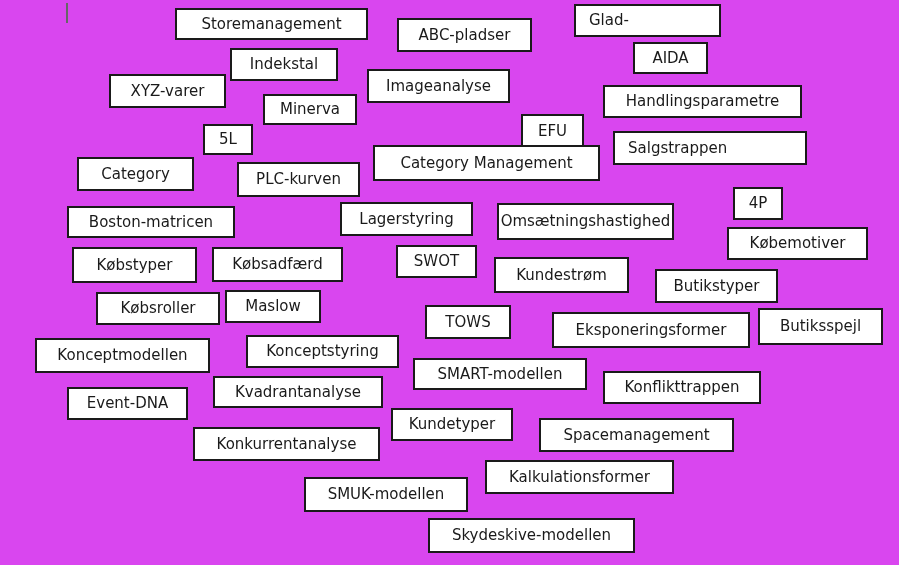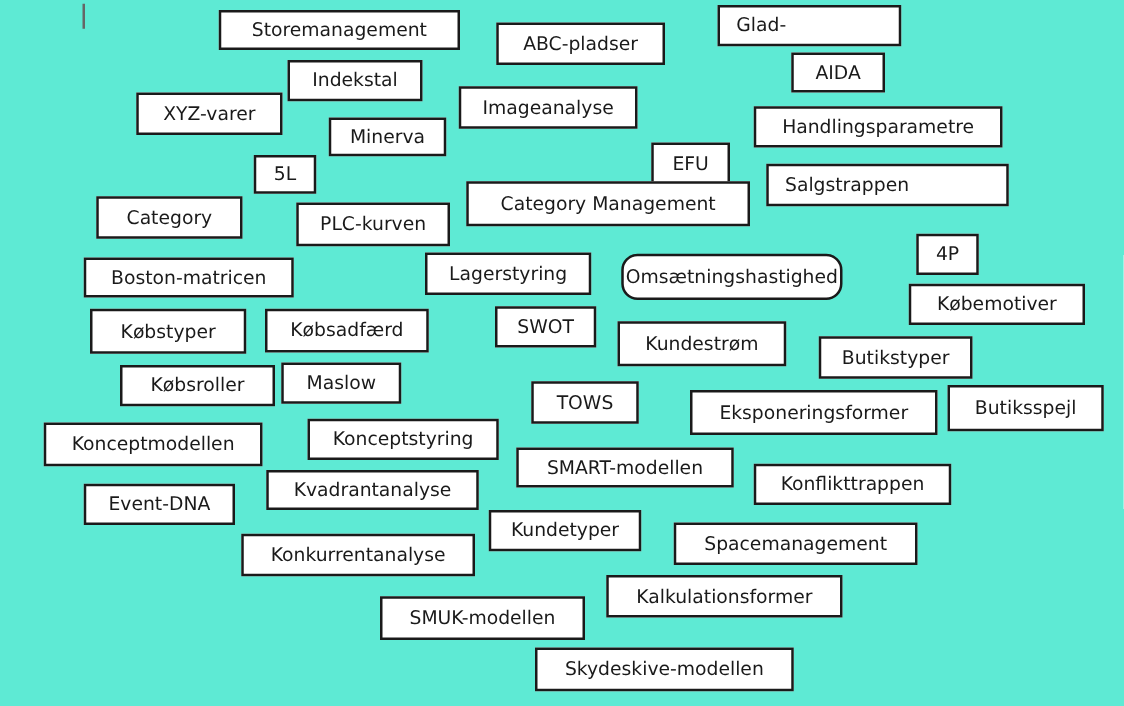--- a/index.html
+++ b/index.html
@@ -4,21 +4,21 @@
 <style>
   html, body {
     margin: 0;
     padding: 0;
     background: #ffffff;
   }
   .canvas {
     position: relative;
     width: 899px;
     height: 565px;
-    background: #5eead4;
+    background: #d946ef;
     overflow: hidden;
     font-family: "DejaVu Sans", "Liberation Sans", sans-serif;
   }
   .term-box {
     position: absolute;
     box-sizing: border-box;
     border: 2px solid #1a1a1a;
     background: #ffffff;
     color: #1a1a1a;
     font-size: 15px;
@@ -88,21 +88,21 @@
     </div>
     <div class="term-box" style="left: 237px; top: 162px; width: 123px; height: 35px;">
       <span>PLC-kurven</span>
     </div>
     <div class="term-box" style="left: 67px; top: 206px; width: 168px; height: 32px;">
       <span>Boston-matricen</span>
     </div>
     <div class="term-box" style="left: 340px; top: 202px; width: 133px; height: 34px;">
       <span>Lagerstyring</span>
     </div>
-    <div class="term-box" style="left: 497px; top: 203px; width: 177px; height: 37px; border-radius: 13px;">
+    <div class="term-box" style="left: 497px; top: 203px; width: 177px; height: 37px;">
       <span>Omsætningshastighed</span>
     </div>
     <div class="term-box" style="left: 733px; top: 187px; width: 50px; height: 33px;">
       <span>4P</span>
     </div>
     <div class="term-box" style="left: 727px; top: 227px; width: 141px; height: 33px;">
       <span>Købemotiver</span>
     </div>
     <div class="term-box" style="left: 72px; top: 247px; width: 125px; height: 36px;">
       <span>Købstyper</span>

